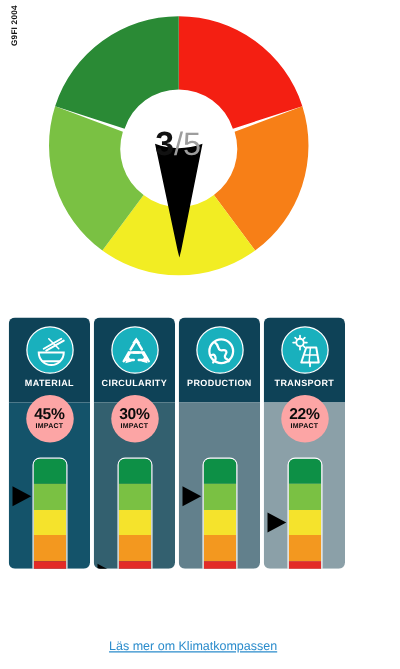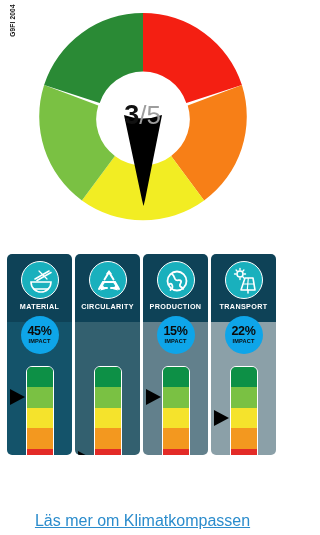--- a/index.html
+++ b/index.html
@@ -127,21 +127,21 @@
   }
 
   .impact-badge {
     position: absolute;
     left: 50%;
     top: 62px;
     width: 38px;
     height: 38px;
     margin-left: -19px;
     border-radius: 50%;
-    background: #0ea5e9;
+    background: #fca5a5;
     z-index: 4;
     display: flex;
     flex-direction: column;
     align-items: center;
     justify-content: center;
     line-height: 1;
   }
   .impact-pct {
     font-size: 12.5px;
     font-weight: bold;
@@ -179,25 +179,25 @@
     width: 0; height: 0;
     border-top: 8px solid transparent;
     border-bottom: 8px solid transparent;
     border-left: 15px solid #000000;
     z-index: 6;
   }
 
   
   #footer-link {
     position: absolute;
-    left: 0;
+    left: 12px;
     top: 512px;
     width: 285px;
     text-align: center;
-    font-size: 16px;
+    font-size: 10px;
     color: #2b8ccc;
     text-decoration: underline;
     cursor: pointer;
   }
 </style>
 </head>
 <body>
 
 <div id="side-code">G9FI 2004</div>
 
@@ -263,20 +263,24 @@
           <path d="M28 26 L21 26 M28 26 L24.5 21"></path>
         </g>
         <g fill="#ffffff">
           <path d="M19 8 l3.2 4.3 -6.4 0 z"></path>
           <path d="M10.2 28.6 l5.1 -1.4 -2.6 -4.5 z"></path>
           <path d="M28.2 28.6 l-5.1 -1.4 2.6 -4.5 z"></path>
         </g>
       </svg>
     </div>
     <div class="card-label">CIRCULARITY</div>
+    <div class="impact-badge">
+      <span class="impact-pct">30%</span>
+      <span class="impact-word">IMPACT</span>
+    </div>
     <div class="rating">
       <div class="seg" style="background:#0d9046"></div>
       <div class="seg" style="background:#7ac143"></div>
       <div class="seg" style="background:#f5e32c"></div>
       <div class="seg" style="background:#f3981f"></div>
       <div class="seg" style="background:#e32b27"></div>
     </div>
     <div class="pointer" style="left:3px; top:197px;"></div>
   </div>
 
@@ -284,24 +288,20 @@
     <div class="card-top" style="background:#0e4257"></div>
     <div class="card-bot" style="background:#62808c"></div>
     <div class="card-icon">
       <svg viewBox="0 0 38 38" xmlns="http://www.w3.org/2000/svg">
         <circle cx="19" cy="19" r="9.5" fill="none" stroke="#ffffff" stroke-width="1.8"></circle>
         <path d="M14 12 c3 2 2 5 4 6 c2 1 4 -1 5 1 c1 2 -2 3 -1 5 c1 2 3 1 3 3" fill="none" stroke="#ffffff" stroke-width="1.8" stroke-linecap="round"></path>
         <path d="M11.5 22 c2 -1 3 1 3 3 c0 2 -2 2 -2 3" fill="none" stroke="#ffffff" stroke-width="1.8" stroke-linecap="round"></path>
       </svg>
     </div>
     <div class="card-label">PRODUCTION</div>
-    <div class="impact-badge">
-      <span class="impact-pct">15%</span>
-      <span class="impact-word">IMPACT</span>
-    </div>
     <div class="rating">
       <div class="seg" style="background:#0d9046"></div>
       <div class="seg" style="background:#7ac143"></div>
       <div class="seg" style="background:#f5e32c"></div>
       <div class="seg" style="background:#f3981f"></div>
       <div class="seg" style="background:#e32b27"></div>
     </div>
     <div class="pointer" style="left:3px; top:135px;"></div>
   </div>
 

